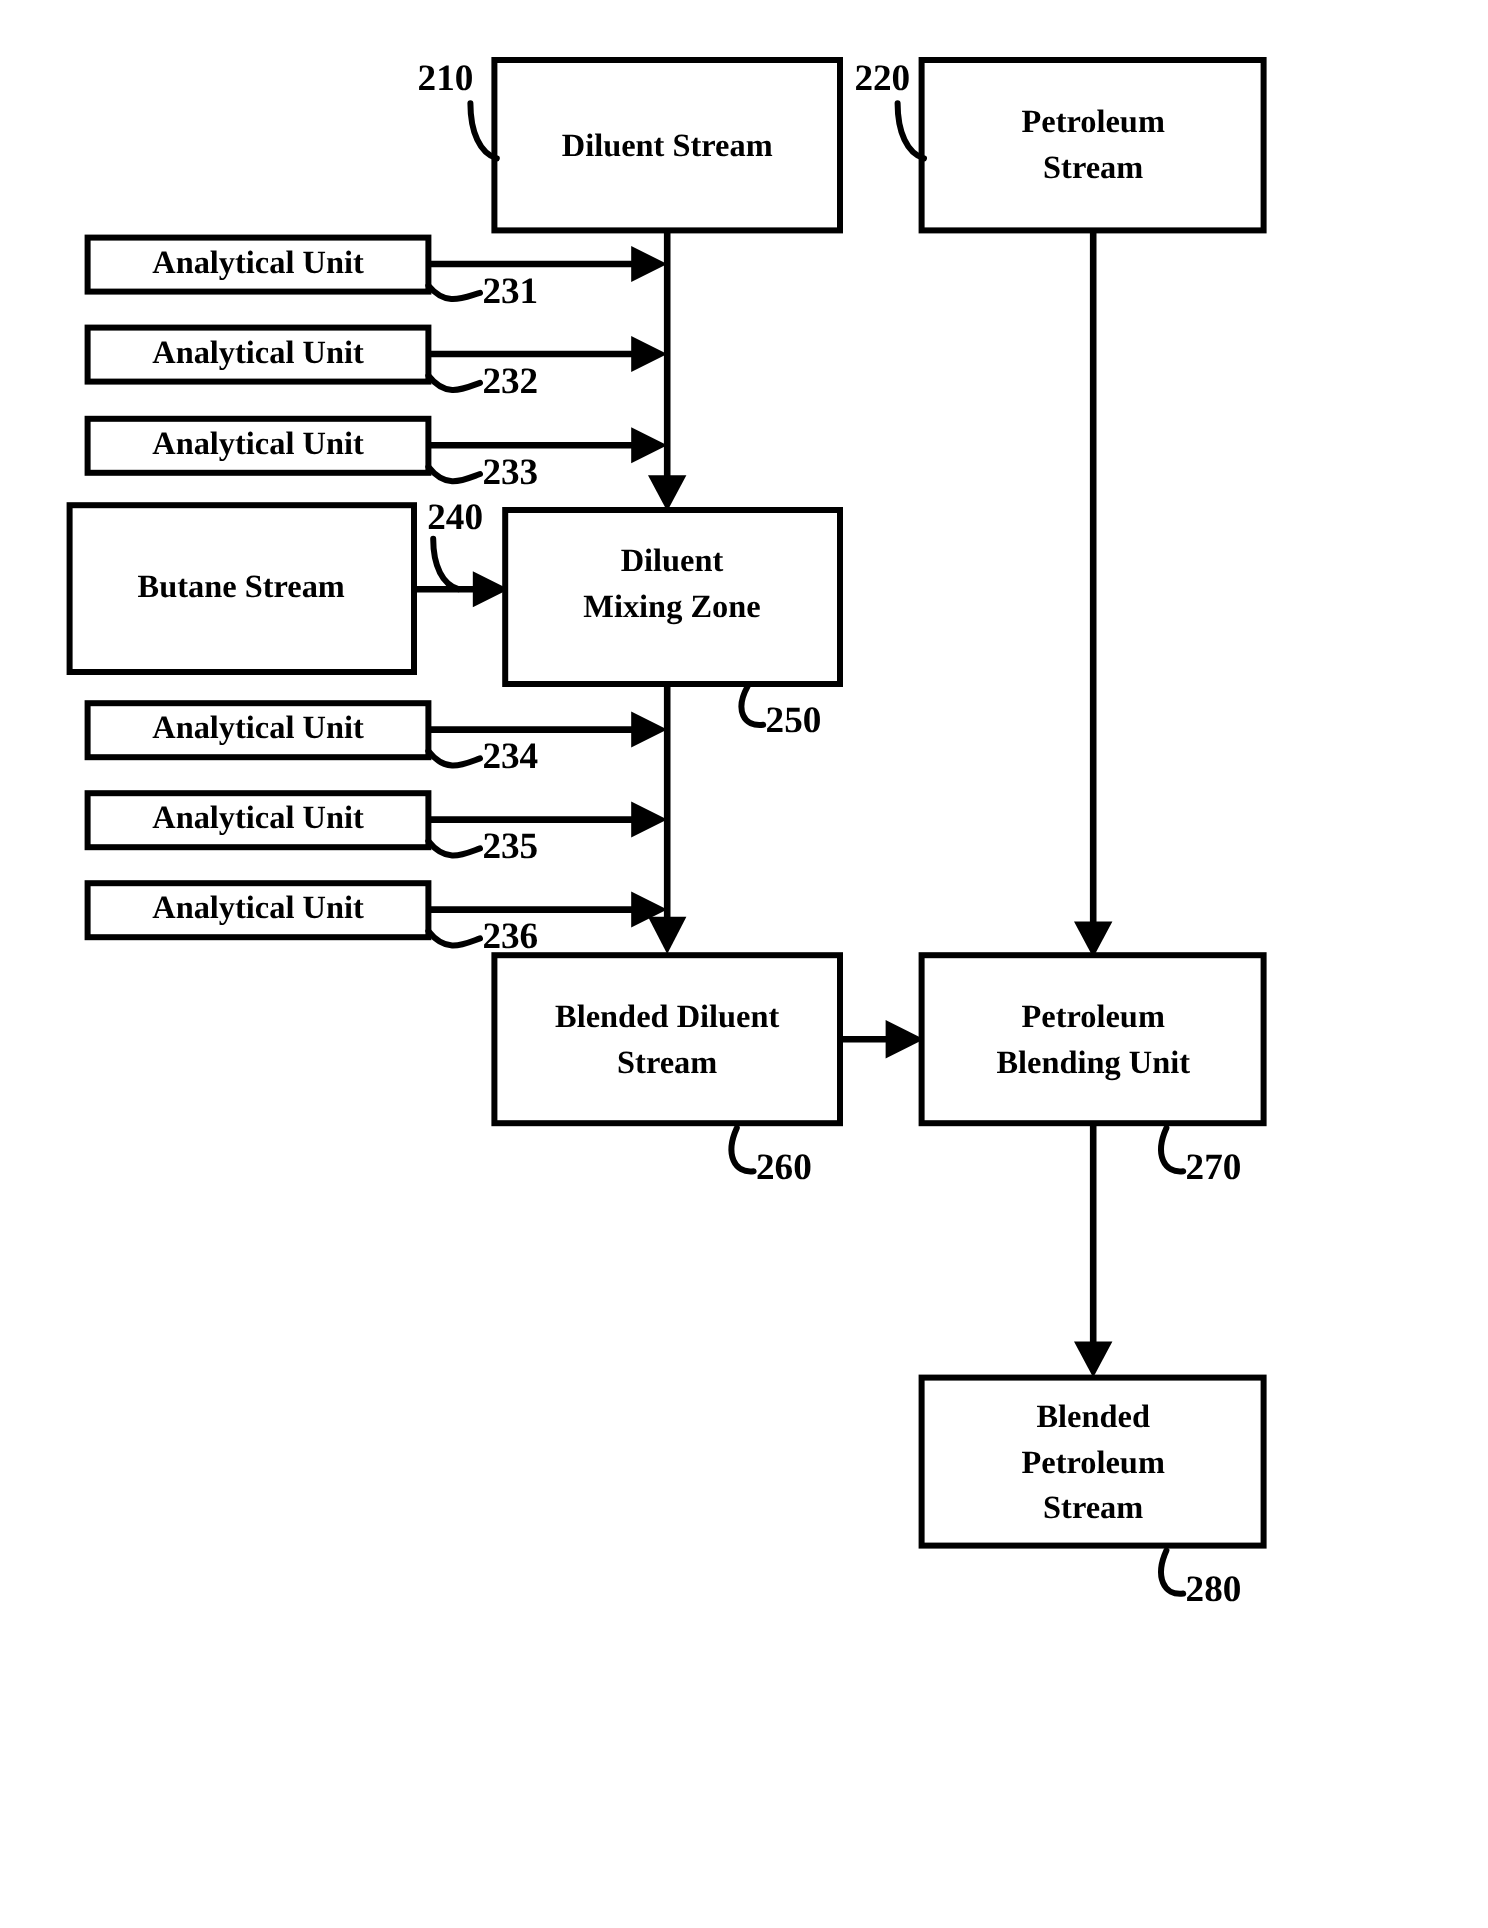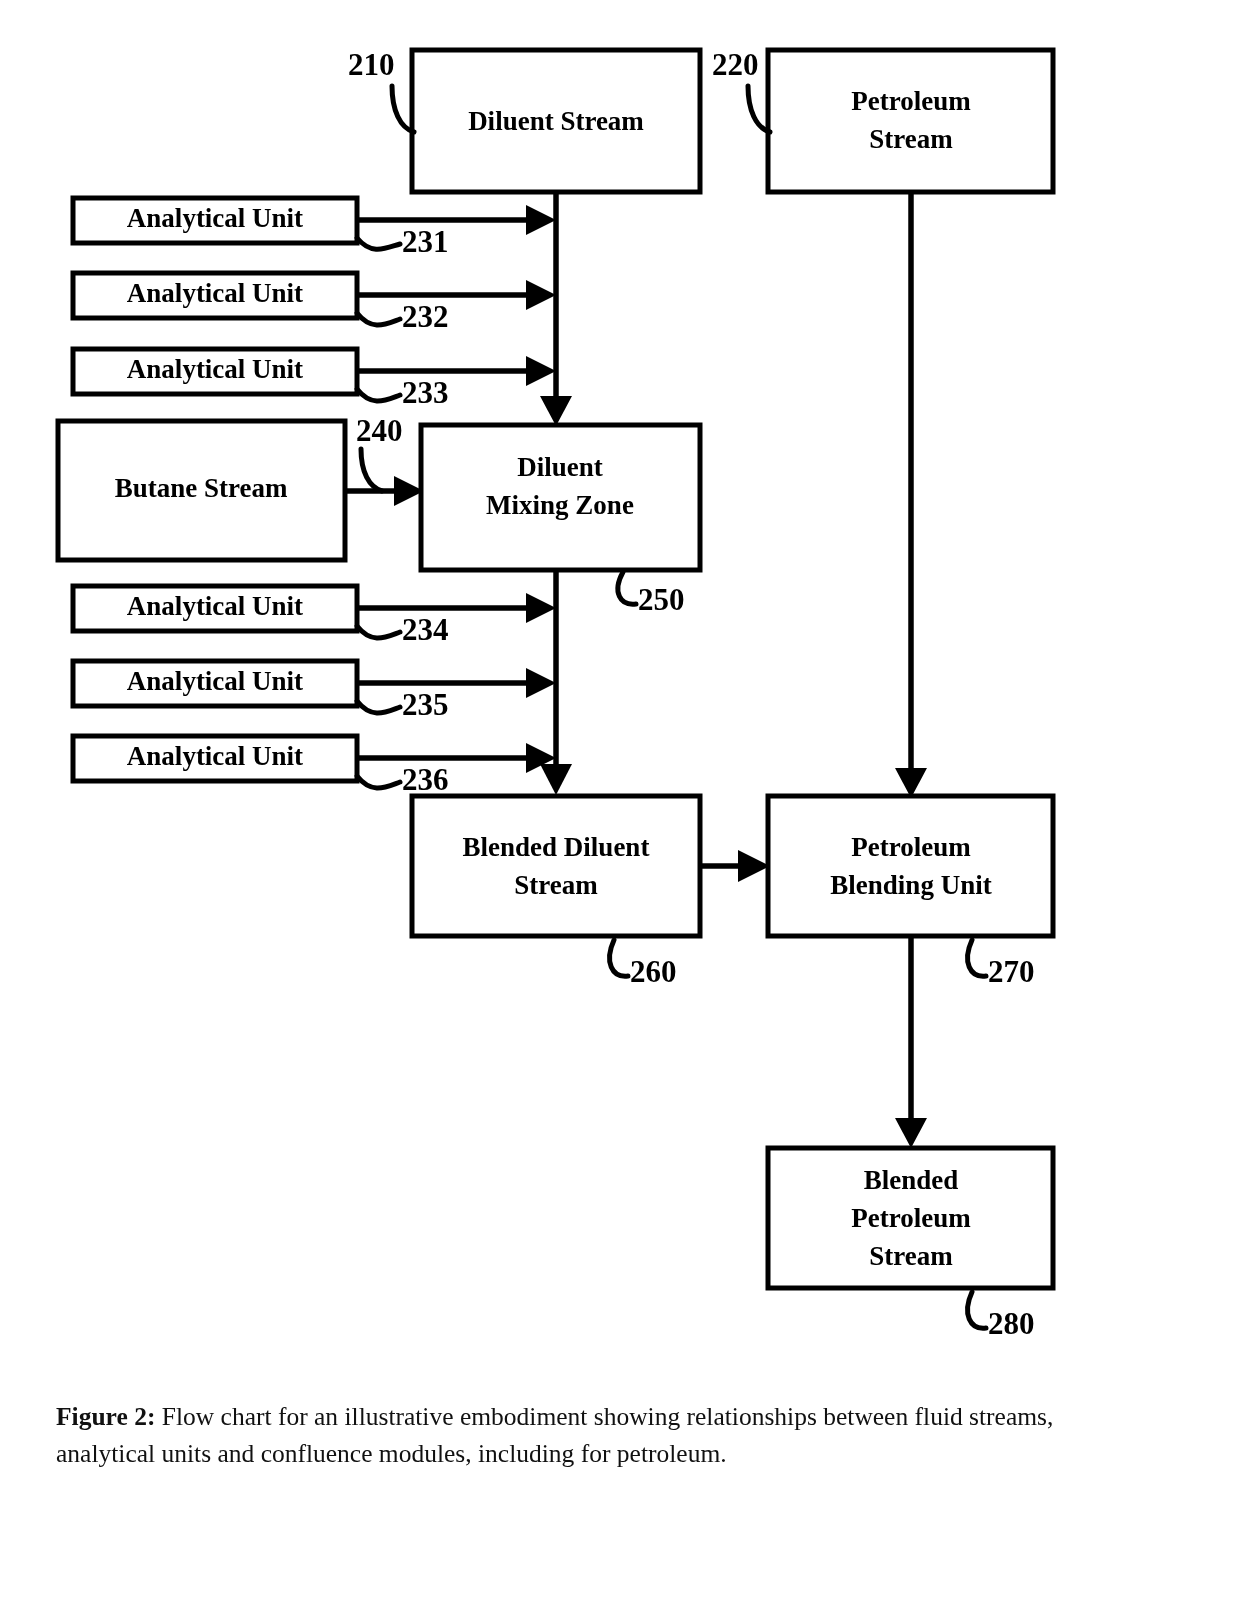--- a/index.html
+++ b/index.html
@@ -267,17 +267,14 @@
       <text class="box-label" x="911" y="1221">Petroleum</text>
       <text class="box-label" x="911" y="1259">Stream</text>
     </g>
     <g>
       <path class="leader-line" d="M 972 1292 C 962 1314, 970 1330, 986 1328"></path>
       <text class="ref-num" x="988" y="1327">280</text>
     </g>
 
   </svg>
 
-  <div id="caption">
-    <span class="cap-bold">Figure 2:</span><span> Flow chart for an illustrative embodiment showing relationships between fluid streams, analytical units and confluence modules, including for petroleum.</span>
-  </div>
 
 </div>
 
 </body></html>

